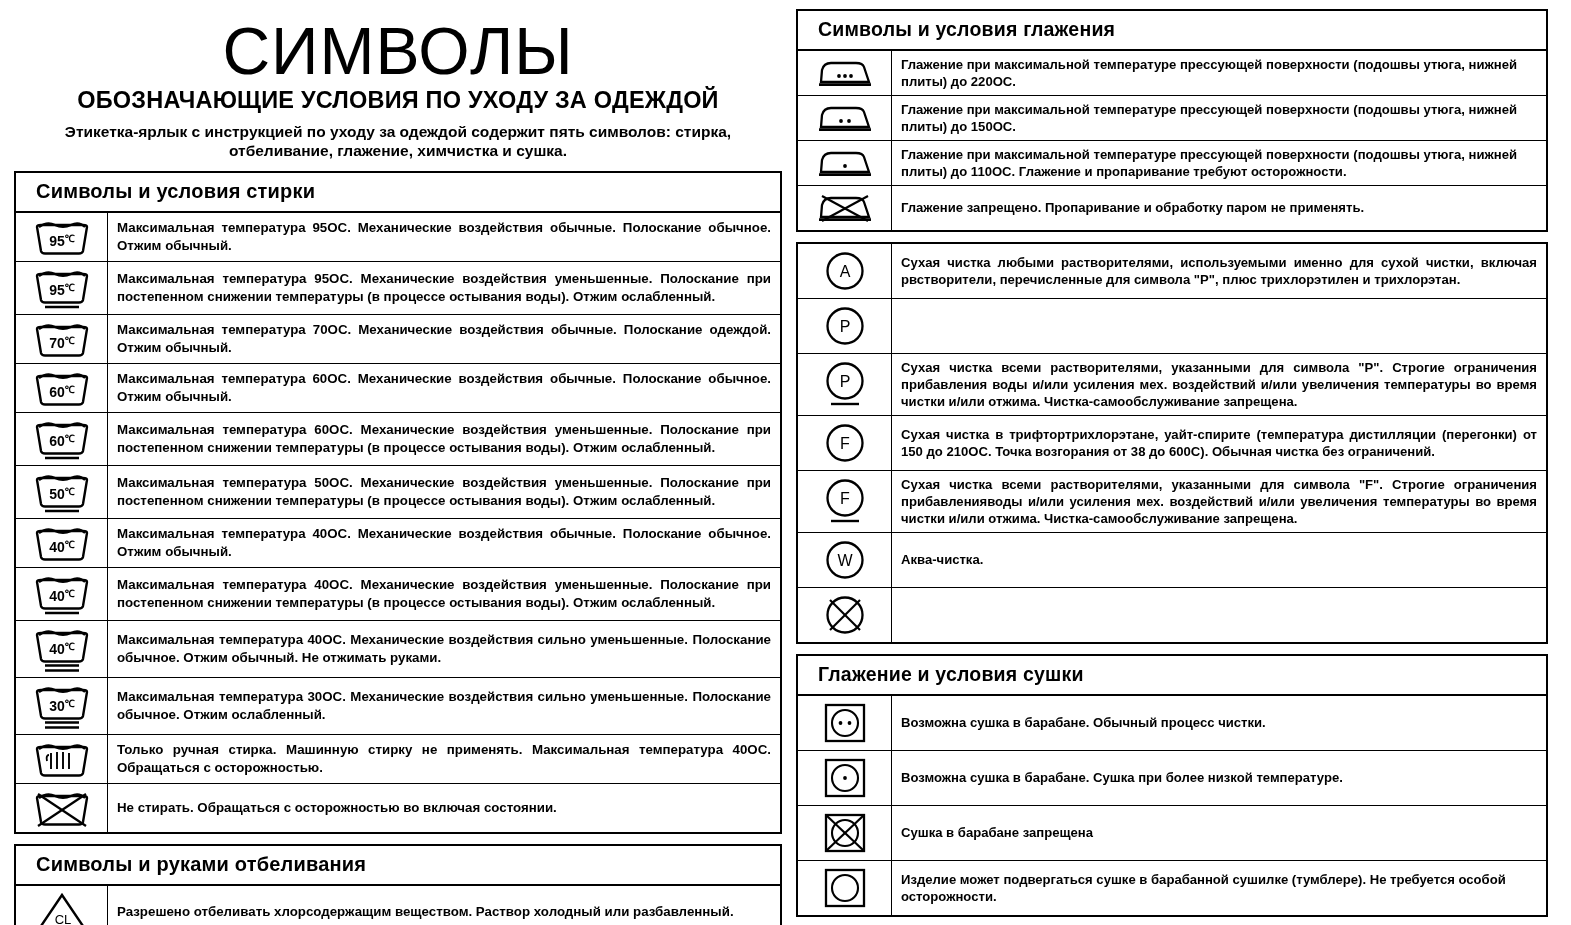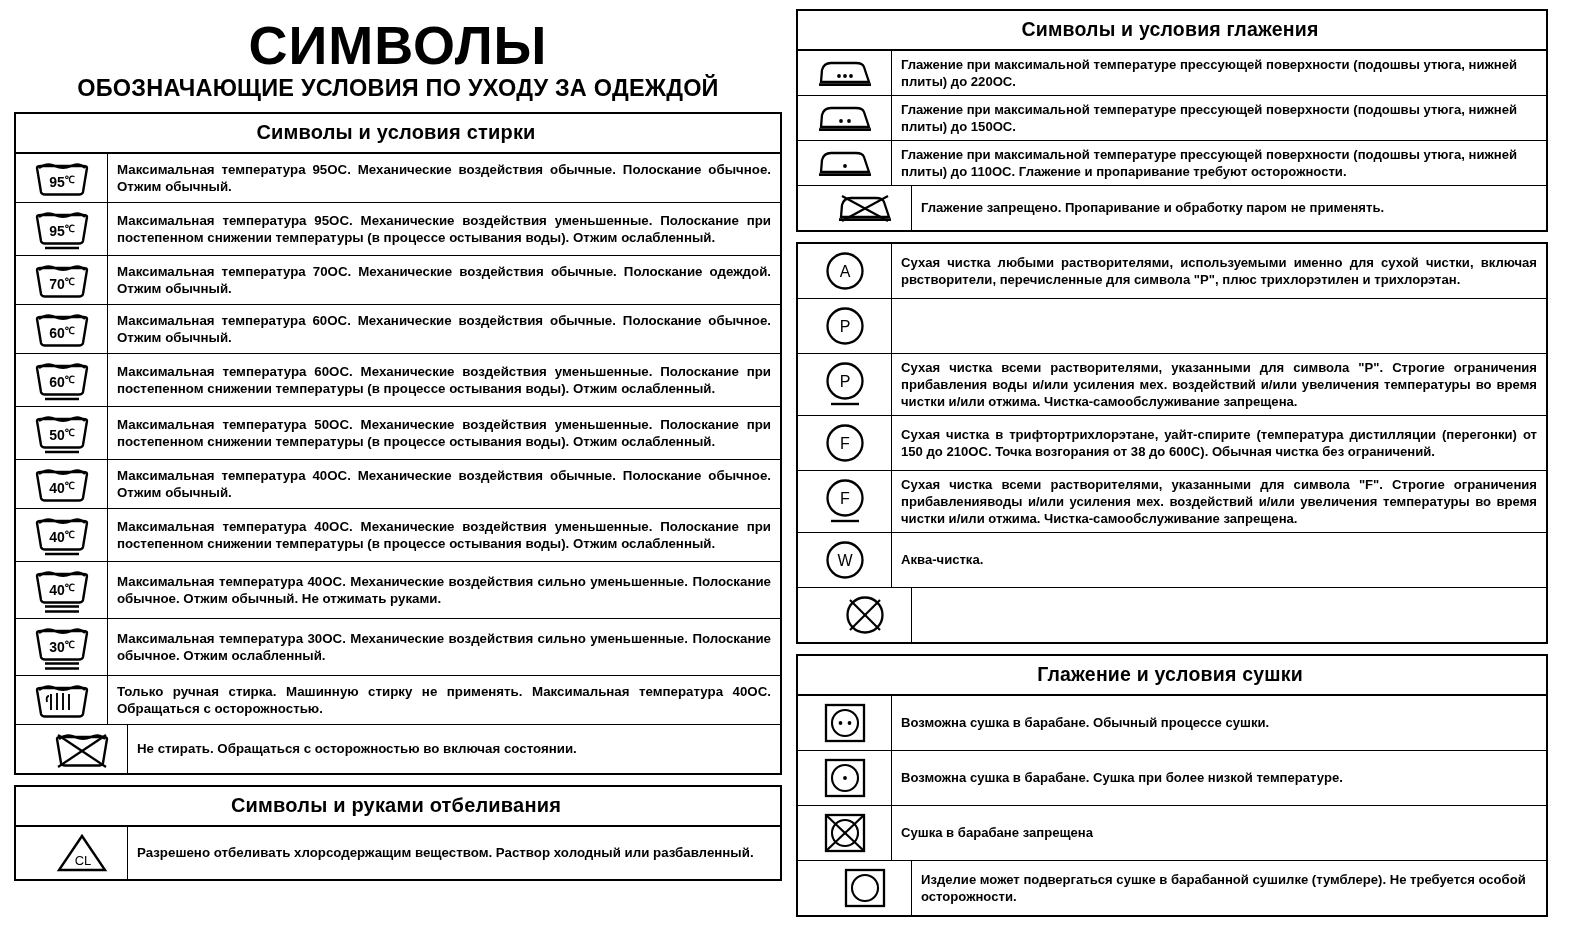--- a/index.html
+++ b/index.html
@@ -17,54 +17,54 @@
     padding:8px 14px 8px 14px;
     box-sizing:border-box;
   }
   .col{display:flex;flex-direction:column;}
   .col-left{width:768px;}
   .col-right{width:752px;}
 
   
   .title-wrap{padding:4px 0 2px 0;text-align:center;}
   .main-title{
-    font-size:54px;font-weight:bold;letter-spacing:1px;
+    font-size:66px;font-weight:normal;letter-spacing:1px;
     line-height:1.0;margin:6px 0 4px 0;
   }
   .sub-title{
     font-size:23.5px;font-weight:bold;letter-spacing:0.2px;
     line-height:1.1;margin:0 0 8px 0;
   }
   .lead{
     font-size:15.5px;font-weight:bold;line-height:1.25;
     margin:0 auto 8px auto;width:705px;
   }
 
   
   .tbl{
     border:2px solid #000;
     box-sizing:border-box;
     margin-bottom:10px;
   }
   .tbl:last-child{margin-bottom:0;}
   .sec-head{
     border-bottom:2px solid #000;
-    text-align:center;
+    text-align:left;
     font-size:20px;
     font-weight:bold;
-    padding:7px 4px 8px 0;
+    padding:7px 4px 8px 20px;
     letter-spacing:0.2px;
   }
   .row{
     display:flex;
     align-items:stretch;
     border-bottom:1.6px solid #000;
     min-height:44px;
   }
-  .row:last-child{border-bottom:none;padding-left:20px;}
+  .row:last-child{border-bottom:none;}
   .icon-cell{
     width:92px;
     min-width:92px;
     border-right:1.6px solid #000;
     display:flex;align-items:center;justify-content:center;
     padding:4px 0;
     box-sizing:border-box;
   }
   .txt-cell{
     flex:1;
@@ -90,20 +90,21 @@
 </head>
 <body>
 
 <div class="page">
 
   <div class="col col-left">
 
     <div class="title-wrap">
       <div class="main-title">СИМВОЛЫ</div>
       <div class="sub-title">ОБОЗНАЧАЮЩИЕ УСЛОВИЯ ПО УХОДУ ЗА ОДЕЖДОЙ</div>
+      <div class="lead">Этикетка-ярлык с инструкцией по уходу за одеждой содержит пять символов: стирка, отбеливание, глажение, химчистка и сушка.</div>
     </div>
 
     <div class="tbl">
       <div class="sec-head">Символы и условия стирки</div>
 
       <div class="row">
         <div class="icon-cell">
           <span class="ico">
             <svg width="58" height="40" viewBox="0 0 58 40">
               <path d="M4 10 C4 8 6 8 8 8 L50 8 C52 8 54 8 54 10 L50 34 C49.5 36 48 36.5 46 36.5 L12 36.5 C10 36.5 8.5 36 8 34 Z" fill="none" stroke="#000" stroke-width="2.4"></path>
@@ -452,21 +453,21 @@
         <div class="icon-cell">
           <span class="ico">
             <svg width="48" height="46" viewBox="0 0 48 46">
               <rect x="5" y="5" width="38" height="36" fill="none" stroke="#000" stroke-width="2.3"></rect>
               <circle cx="24" cy="23" r="13" fill="none" stroke="#000" stroke-width="2.1"></circle>
               <circle cx="19.5" cy="23" r="1.9" fill="#000"></circle>
               <circle cx="28.5" cy="23" r="1.9" fill="#000"></circle>
             </svg>
           </span>
         </div>
-        <div class="txt-cell nojust">Возможна сушка в барабане. Обычный процессе сушки.</div>
+        <div class="txt-cell nojust">Возможна сушка в барабане. Обычный процесс чистки.</div>
       </div>
 
       <div class="row">
         <div class="icon-cell">
           <span class="ico">
             <svg width="48" height="46" viewBox="0 0 48 46">
               <rect x="5" y="5" width="38" height="36" fill="none" stroke="#000" stroke-width="2.3"></rect>
               <circle cx="24" cy="23" r="13" fill="none" stroke="#000" stroke-width="2.1"></circle>
               <circle cx="24" cy="23" r="1.9" fill="#000"></circle>
             </svg>

